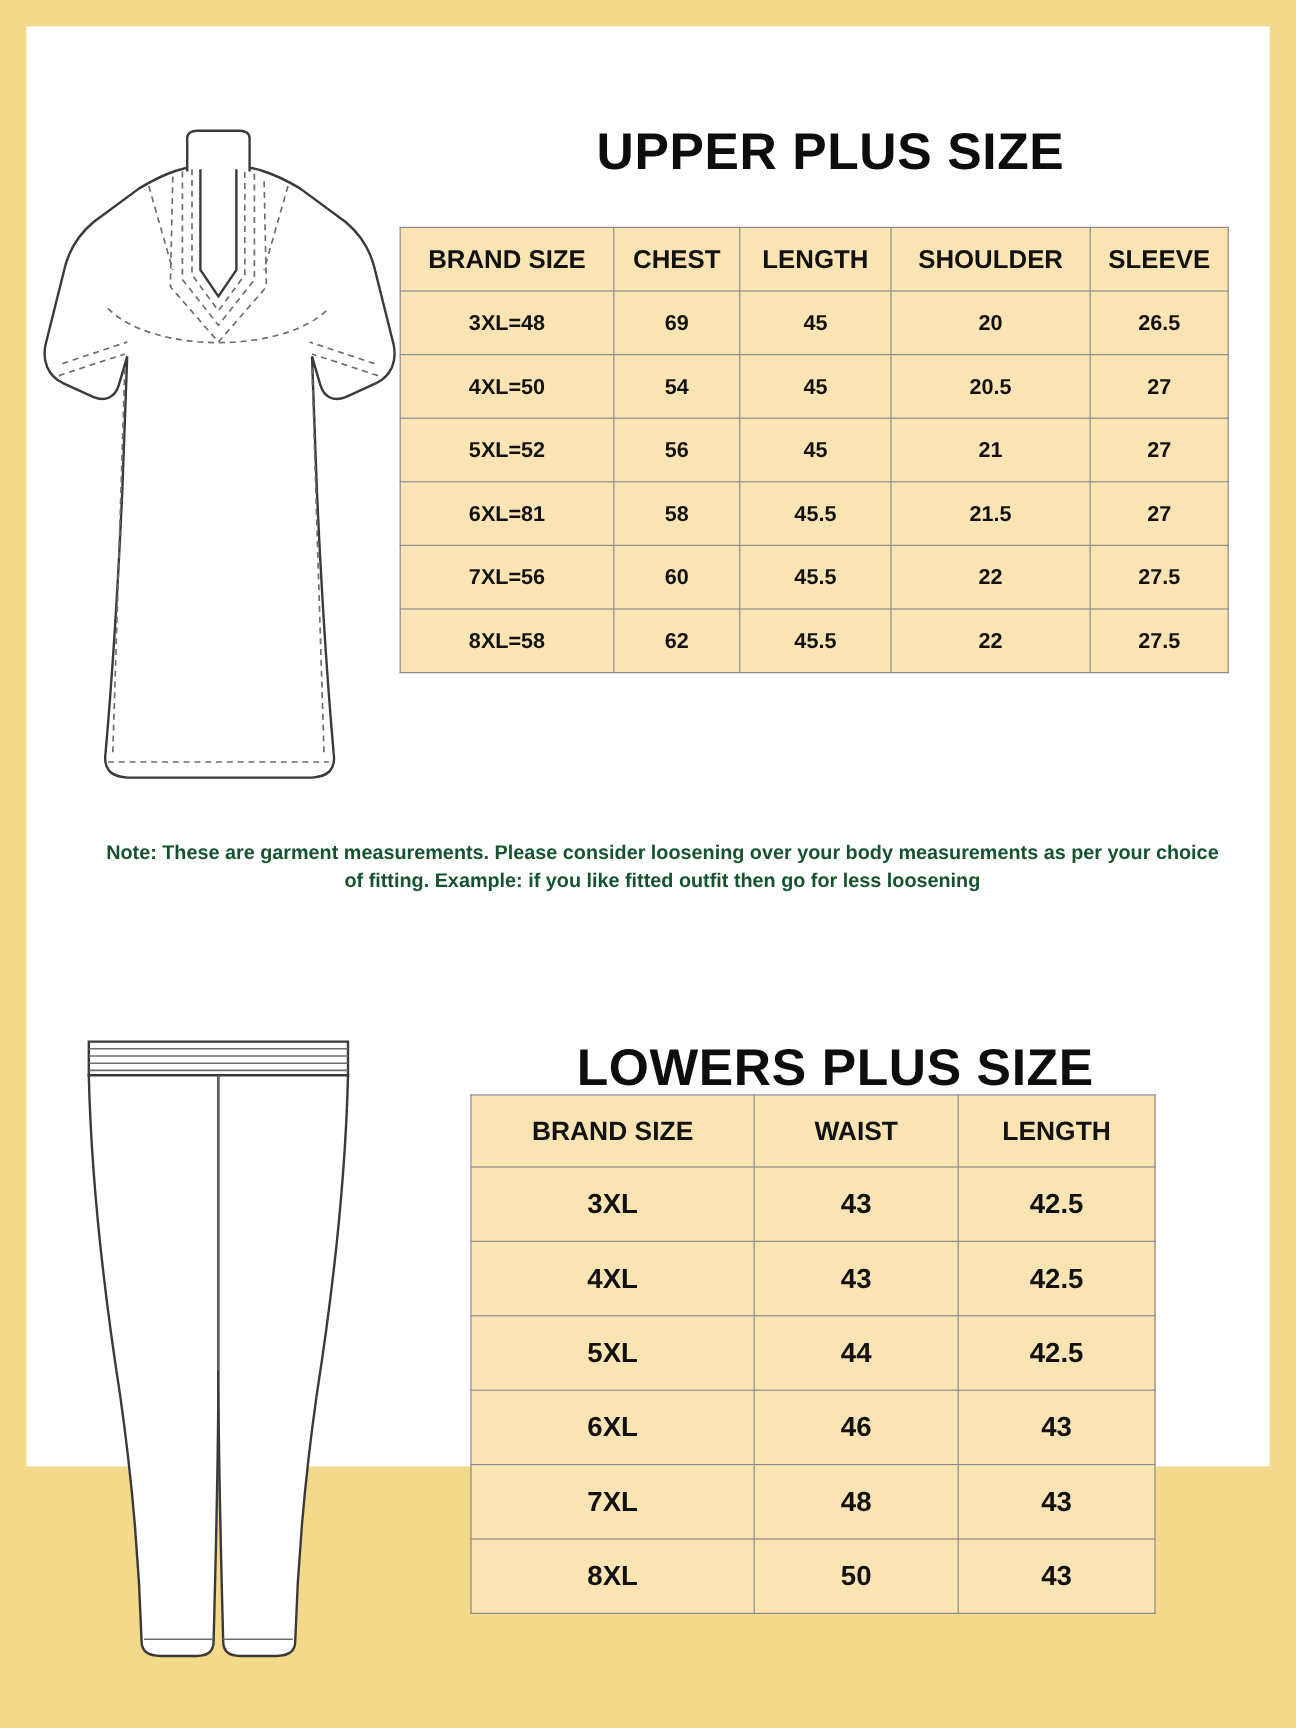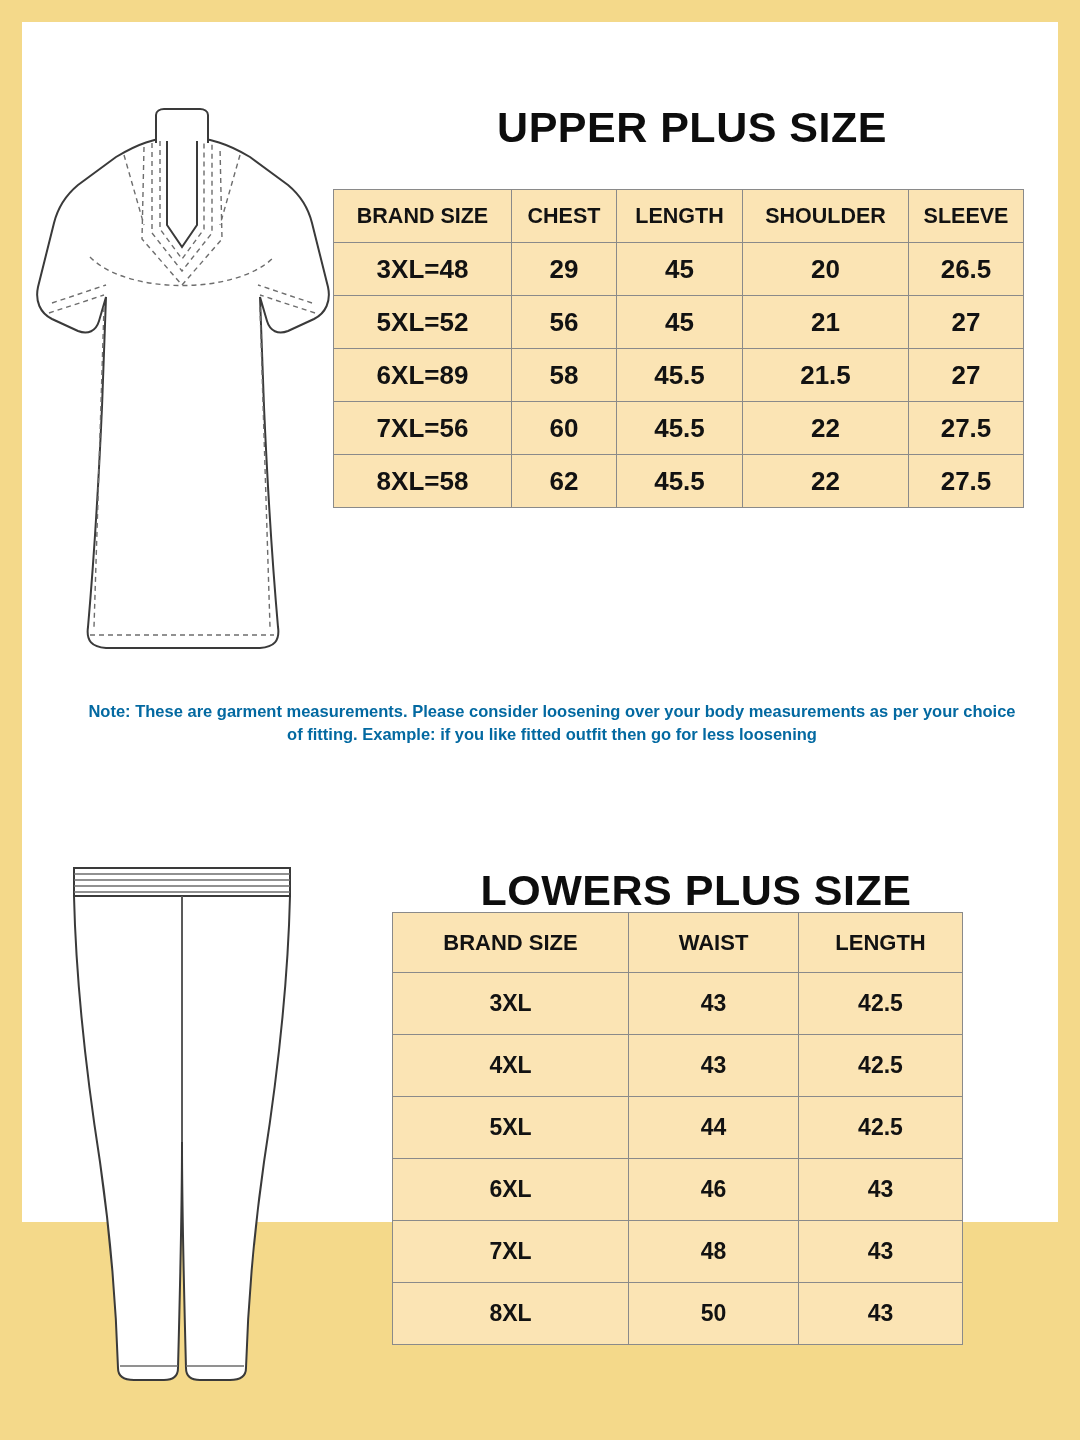--- a/index.html
+++ b/index.html
@@ -72,38 +72,38 @@
     left: 311px;
     top: 167px;
     width: 690px;
   }
   #upper-table th {
     height: 53px;
     font-size: 21.5px;
   }
   #upper-table td {
     height: 53px;
-    font-size: 26px;
+    font-size: 18px;
   }
   #upper-table col.c-brand { width: 178px; }
   #upper-table col.c-chest { width: 105px; }
   #upper-table col.c-length { width: 126px; }
   #upper-table col.c-shoulder { width: 166px; }
   #upper-table col.c-sleeve { width: 115px; }
 
   .note {
     position: absolute;
     left: 60px;
     top: 678px;
     width: 940px;
     text-align: center;
     font-size: 16.5px;
     font-weight: bold;
     line-height: 1.42;
-    color: #0369a1;
+    color: #14532d;
   }
 
   
   #lower-title {
     left: 324px;
     top: 815px;
     width: 700px;
     font-size: 43px;
   }
   #lower-table {
@@ -222,34 +222,41 @@
           <th>BRAND SIZE</th>
           <th>CHEST</th>
           <th>LENGTH</th>
           <th>SHOULDER</th>
           <th>SLEEVE</th>
         </tr>
       </thead>
       <tbody>
         <tr>
           <td>3XL=48</td>
-          <td>29</td>
+          <td>69</td>
           <td>45</td>
           <td>20</td>
           <td>26.5</td>
+        </tr>
+        <tr>
+          <td>4XL=50</td>
+          <td>54</td>
+          <td>45</td>
+          <td>20.5</td>
+          <td>27</td>
         </tr>
         <tr>
           <td>5XL=52</td>
           <td>56</td>
           <td>45</td>
           <td>21</td>
           <td>27</td>
         </tr>
         <tr>
-          <td>6XL=89</td>
+          <td>6XL=81</td>
           <td>58</td>
           <td>45.5</td>
           <td>21.5</td>
           <td>27</td>
         </tr>
         <tr>
           <td>7XL=56</td>
           <td>60</td>
           <td>45.5</td>
           <td>22</td>

